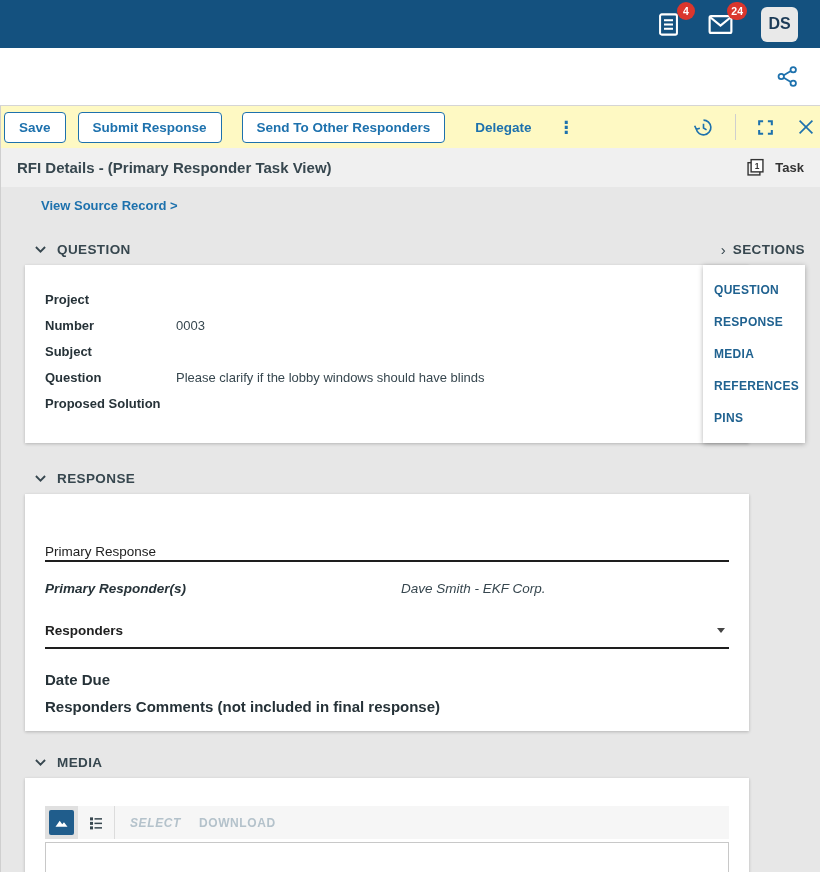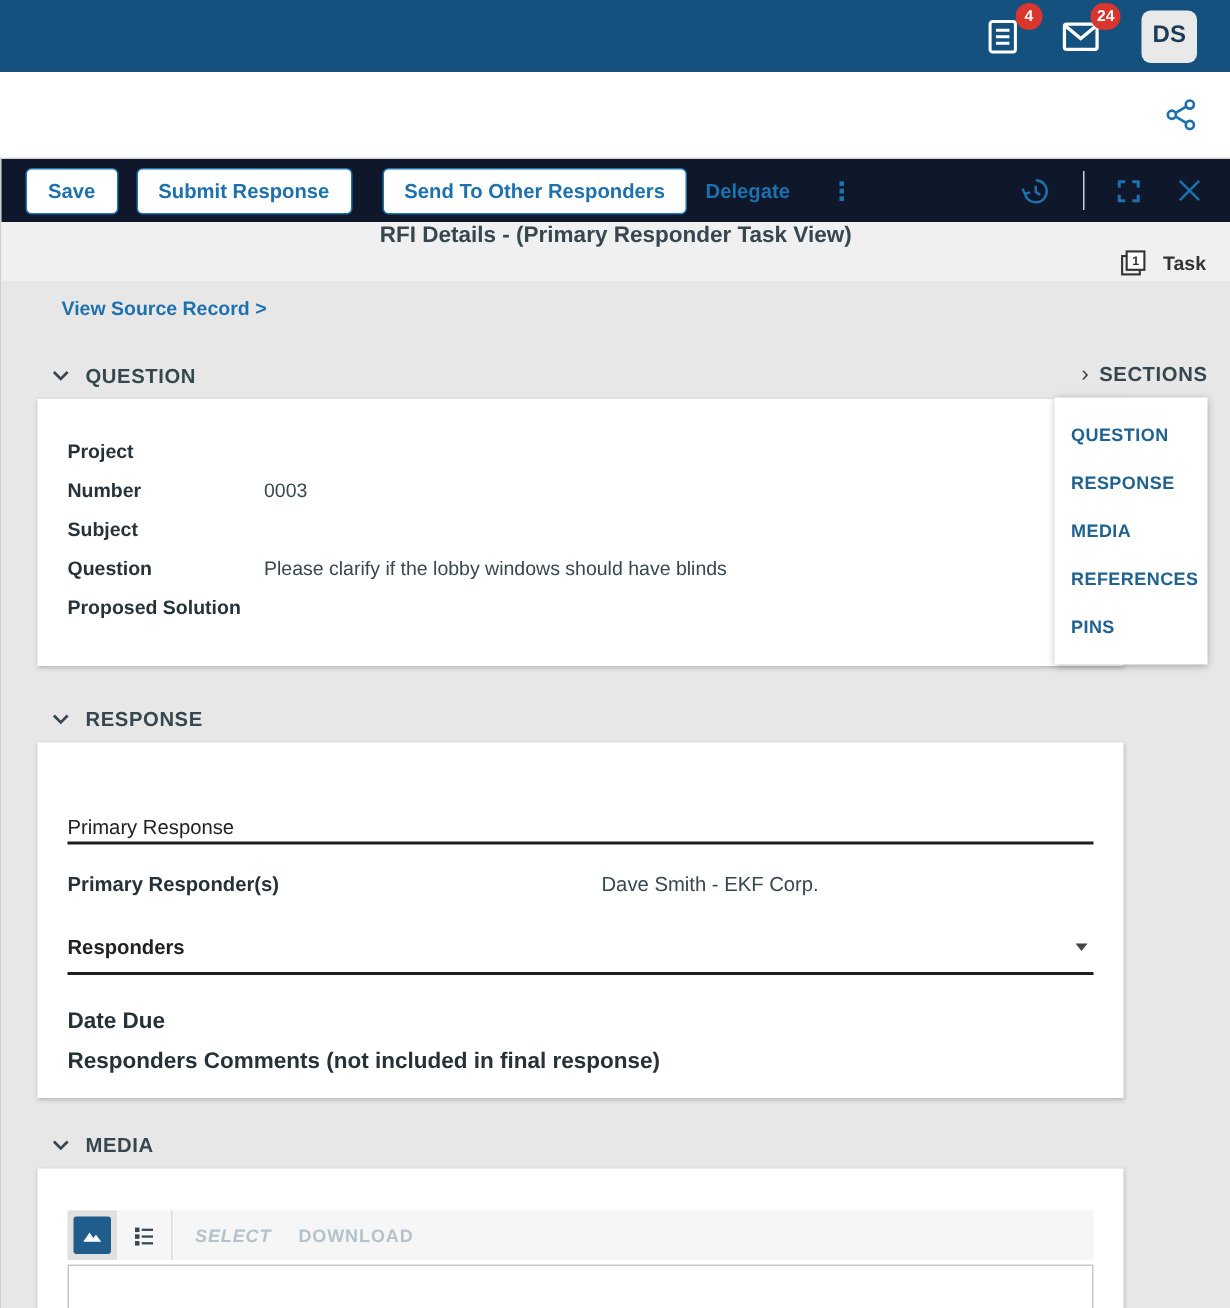--- a/index.html
+++ b/index.html
@@ -19,33 +19,33 @@
     justify-content:center; margin-left:4px; cursor:pointer; }
 
   
   .subbar { height:57px; background:#fff; display:flex; align-items:center;
     justify-content:flex-end; padding-right:20px; }
 
   
   .panel { height:767px; border-top:1px solid #d5d5d5; border-left:1px solid #cfcfcf;
     display:flex; flex-direction:column; }
 
-  .toolbar { height:42px; background:#0f172a; display:flex; align-items:center; padding:0 16px; }
+  .toolbar { height:42px; background:#fef9c3; display:flex; align-items:center; padding:0 3px; }
   .btn { border:1px solid #1d71ad; color:#1d71ad; background:#fff; font-weight:bold;
     font-size:13.5px; font-family:inherit; padding:7px 14px; border-radius:4px; cursor:pointer; white-space:nowrap; }
   .btn + .btn { margin-left:12px; }
   .btn.send { margin-left:20px; }
-  .textbtn { color:#1d71ad; font-weight:bold; font-size:13.5px; margin-left:12px; cursor:pointer; }
+  .textbtn { color:#1d71ad; font-weight:bold; font-size:13.5px; margin-left:30px; cursor:pointer; }
   .kebab { color:#1d71ad; font-weight:bold; font-size:17px; margin-left:26px; cursor:pointer;
     letter-spacing:0; line-height:1; }
   .tool-right { margin-left:auto; display:flex; align-items:center; gap:20px; }
   .vdivider { width:1px; height:26px; background:#cfcfcf; }
   .toolicon { display:flex; align-items:center; cursor:pointer; }
 
-  .panel-header { height:39px; background:#f0f0f0; display:flex; align-items:center; padding:0 16px;flex-direction:column; }
+  .panel-header { height:39px; background:#f0f0f0; display:flex; align-items:center; padding:0 16px; }
   .panel-title { font-size:15px; font-weight:bold; color:#37474f; }
   .task-area { margin-left:auto; display:flex; align-items:center; gap:9px; }
   .task-label { font-size:13px; font-weight:bold; color:#333; }
 
   .body { flex:1; background:#e7e7e7; position:relative; overflow:hidden; }
 
   .view-source { display:inline-block; margin:11px 0 0 40px; color:#1d71ad;
     font-size:13px; font-weight:bold; cursor:pointer; }
 
   .section-head { display:flex; align-items:center; gap:9px; margin:28px 0 0 32px; cursor:pointer; }
@@ -58,21 +58,21 @@
   
   .q-card { padding:22px 20px 26px; }
   .frow { display:flex; line-height:26px; }
   .flabel { width:131px; flex:none; font-size:13px; font-weight:bold; color:#263238; }
   .fvalue { font-size:13px; color:#37474f; }
 
   
   .r-card { padding:20px 20px 16px; }
   .input-line { margin-top:28px; border-bottom:2px solid #1e1e1e; cursor:text; }
   .input-line .in-label { font-size:13.5px; color:#212121; }
-  .resp-row { display:flex; margin-top:18px; line-height:17px; }
+  .resp-row { display:flex; margin-top:18px; line-height:17px;font-style:italic; }
   .resp-row .flabel { width:356px; font-size:13.5px; }
   .resp-row .fvalue { font-size:13.5px; }
   .select-line { margin-top:26px; padding-bottom:9px; border-bottom:2px solid #1e1e1e;
     display:flex; align-items:center; cursor:pointer; }
   .select-line .in-label { font-size:13.5px; color:#212121; flex:1;font-weight:bold; }
   .caret { width:0; height:0; border-left:4.5px solid transparent; border-right:4.5px solid transparent;
     border-top:5.5px solid #454545; margin-right:4px; }
   .bold-row { margin-top:22px; font-size:15px; font-weight:bold; color:#263238; line-height:17px; }
   .bold-row.tight { margin-top:10px; }
 

